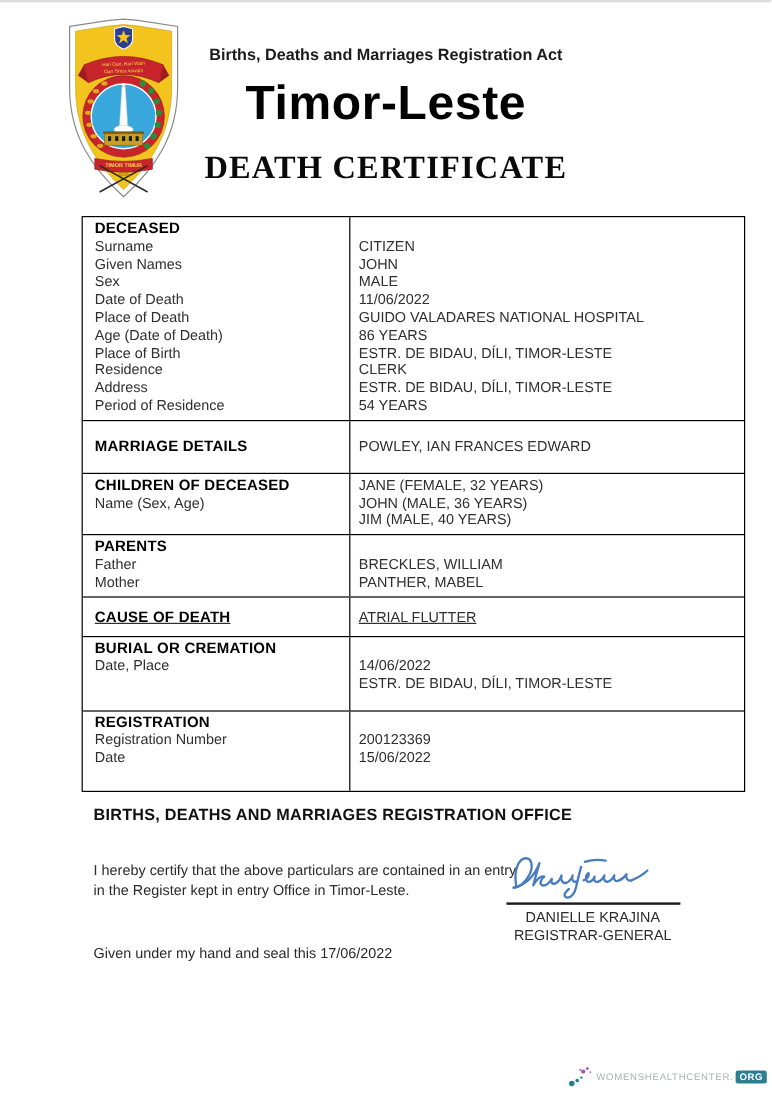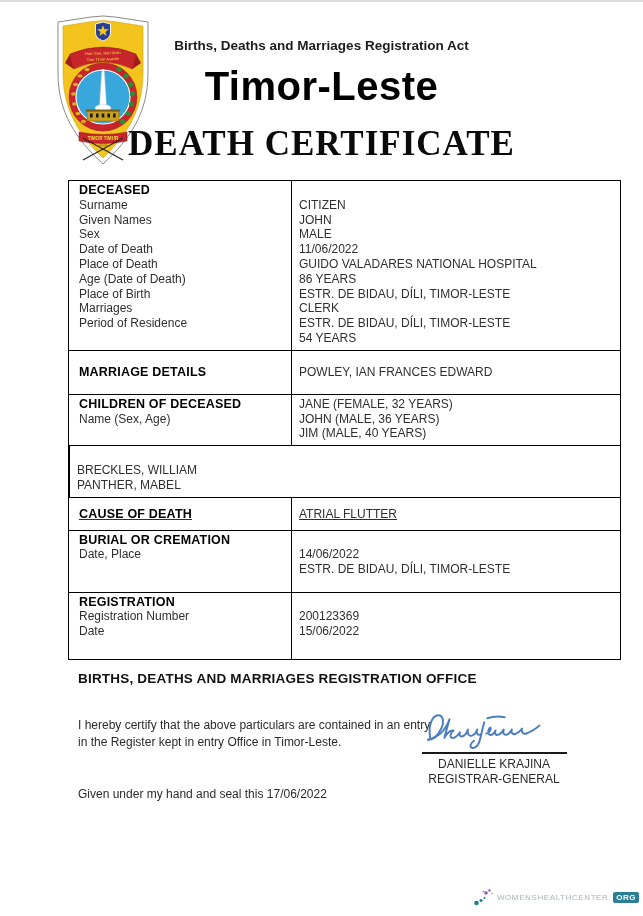--- a/index.html
+++ b/index.html
@@ -17,21 +17,21 @@
   .act-title {
     position:absolute; top:38px; left:0; width:643px; text-align:center;
     font-size:13.5px; font-weight:bold; color:#1c1c1c;
   }
   .country-title {
     position:absolute; top:64px; left:0; width:643px; text-align:center;
     font-size:40px; font-weight:bold; color:#000; letter-spacing:0.5px;
   }
   .doc-title {
     position:absolute; top:124px; left:0; width:643px; text-align:center;
-    font-family:"Liberation Serif", serif; font-size:35px; font-weight:bold; color:#0a0a0a;
+    font-family:"Liberation Serif", serif; font-size:27px; font-weight:bold; color:#0a0a0a;
     letter-spacing:1px;
   }
 
   
   .cert-table {
     position:absolute; top:180px; left:68px; width:553px;
     border:1px solid #000; background:#fff;
   }
   .sec { display:flex; border-top:1px solid #000; }
   .sec:first-child { border-top:none; }
@@ -150,21 +150,22 @@
     <section class="sec sec-deceased">
       <div class="col-l">
         <div class="sec-heading">DECEASED</div>
         <div class="lbl">Surname</div>
         <div class="lbl">Given Names</div>
         <div class="lbl">Sex</div>
         <div class="lbl">Date of Death</div>
         <div class="lbl">Place of Death</div>
         <div class="lbl">Age (Date of Death)</div>
         <div class="lbl">Place of Birth</div>
-        <div class="lbl">Marriages</div>
+        <div class="lbl">Residence</div>
+        <div class="lbl">Address</div>
         <div class="lbl">Period of Residence</div>
       </div>
       <div class="col-r">
         <div class="spacer"></div>
         <div class="val">CITIZEN</div>
         <div class="val">JOHN</div>
         <div class="val">MALE</div>
         <div class="val">11/06/2022</div>
         <div class="val">GUIDO VALADARES NATIONAL HOSPITAL</div>
         <div class="val">86 YEARS</div>
@@ -190,20 +191,25 @@
         <div class="lbl">Name (Sex, Age)</div>
       </div>
       <div class="col-r">
         <div class="val">JANE (FEMALE, 32 YEARS)</div>
         <div class="val">JOHN (MALE, 36 YEARS)</div>
         <div class="val">JIM (MALE, 40 YEARS)</div>
       </div>
     </section>
 
     <section class="sec sec-parents">
+      <div class="col-l">
+        <div class="sec-heading">PARENTS</div>
+        <div class="lbl">Father</div>
+        <div class="lbl">Mother</div>
+      </div>
       <div class="col-r">
         <div class="spacer"></div>
         <div class="val">BRECKLES, WILLIAM</div>
         <div class="val">PANTHER, MABEL</div>
       </div>
     </section>
 
     <section class="sec sec-cause">
       <div class="col-l">
         <div class="sec-heading">CAUSE OF DEATH</div>

